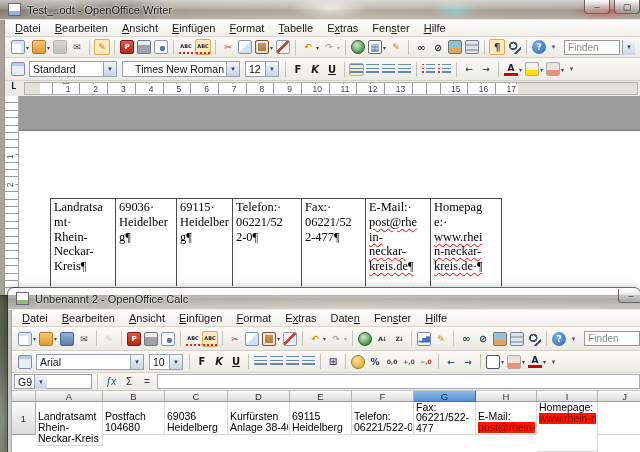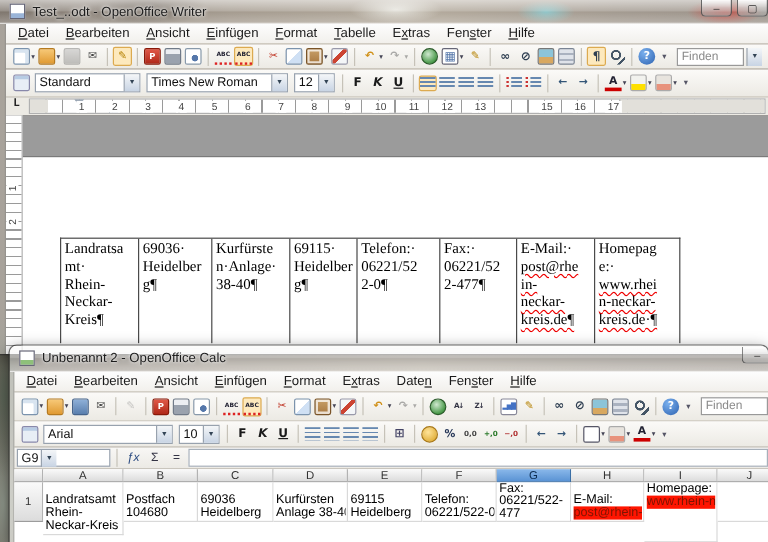--- a/index.html
+++ b/index.html
@@ -270,21 +270,21 @@
         </div>
       </div>
     <div class="toolbar" id="w-tb2">
         <div class="tbb">
           <span class="ic styles"></span>
         </div>
         <div class="combo" style="width: 88px;">
           <span class="cv">Standard</span>
           <span class="car">▼</span>
         </div>
-        <div class="combo" style="width: 118px;">
+        <div class="combo" style="width: 118px; text-align: right;">
           <span class="cv">Times New Roman</span>
           <span class="car">▼</span>
         </div>
         <div class="combo" style="width: 34px;">
           <span class="cv">12</span>
           <span class="car">▼</span>
         </div>
         <div class="sep"></div>
         <div class="tbb">
           <span class="ic plain dark2">F</span>
@@ -378,25 +378,20 @@
               <div class="wl">Landratsa</div>
               <div class="wl">mt·</div>
               <div class="wl">Rhein-</div>
               <div class="wl">Neckar-</div>
               <div class="wl">Kreis¶</div>
             </div>
             <div class="wcell" style="width: 61px;">
               <div class="wl">69036·</div>
               <div class="wl">Heidelber</div>
               <div class="wl">g¶</div>
-            </div>
-            <div class="wcell" style="width: 65px;">
-              <div class="wl">Kurfürste</div>
-              <div class="wl">n·Anlage·</div>
-              <div class="wl">38-40¶</div>
             </div>
             <div class="wcell" style="width: 56px;">
               <div class="wl">69115·</div>
               <div class="wl">Heidelber</div>
               <div class="wl">g¶</div>
             </div>
             <div class="wcell" style="width: 69px;">
               <div class="wl">Telefon:·</div>
               <div class="wl">06221/52</div>
               <div class="wl">2-0¶</div>

